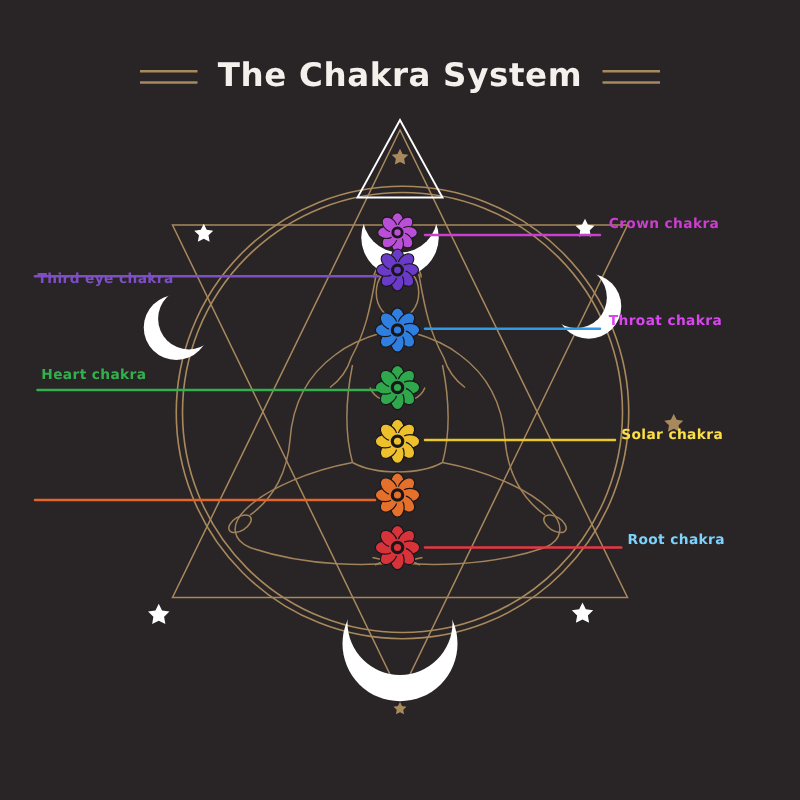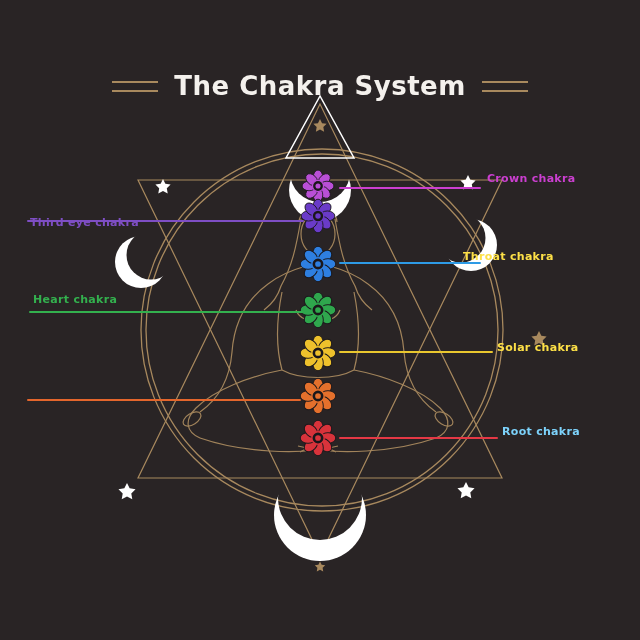--- a/index.html
+++ b/index.html
@@ -17,21 +17,20 @@
   .title-row {
     position: absolute;
     top: 46px;
     left: 0;
     right: 0;
     display: flex;
     justify-content: center;
     align-items: center;
     gap: 16px;
     z-index: 5;
-    margin-top: 25px;
   }
   .title-rule {
     width: 46px;
     height: 7px;
     border-top: 2px solid #a8895e;
     border-bottom: 2px solid #a8895e;
   }
   .page-title {
     margin: 0;
     font-size: 26px;
@@ -164,18 +163,18 @@
       <line class="label-line" x1="340" y1="263" x2="480" y2="263" style="stroke: rgb(46, 155, 230);"></line>
       <line class="label-line" x1="30" y1="312" x2="302" y2="312" style="stroke: rgb(51, 176, 78);"></line>
       <line class="label-line" x1="340" y1="352" x2="492" y2="352" style="stroke: rgb(233, 199, 46);"></line>
       <line class="label-line" x1="28" y1="400" x2="300" y2="400" style="stroke: rgb(228, 102, 44);"></line>
       <line class="label-line" x1="340" y1="438" x2="497" y2="438" style="stroke: rgb(229, 56, 69);"></line>
     </g>
   </svg>
 
   <div class="chakra-label" style="left: 487px; top: 172px; color: rgb(203, 63, 208);">Crown chakra</div>
   <div class="chakra-label" style="left: 30px; top: 216px; color: rgb(126, 78, 196);">Third eye chakra</div>
-  <div class="chakra-label" style="left: 463px; top: 250px; color: #fde047;">Throat chakra</div>
+  <div class="chakra-label" style="left: 487px; top: 250px; color: #d946ef;">Throat chakra</div>
   <div class="chakra-label" style="left: 33px; top: 293px; color: rgb(51, 176, 78);">Heart chakra</div>
   <div class="chakra-label" style="left: 497px; top: 341px; color: #fde047;">Solar chakra</div>
   <div class="chakra-label" style="left: 502px; top: 425px; color: #7dd3fc;">Root chakra</div>
 
 </div>
 
 </body></html>

